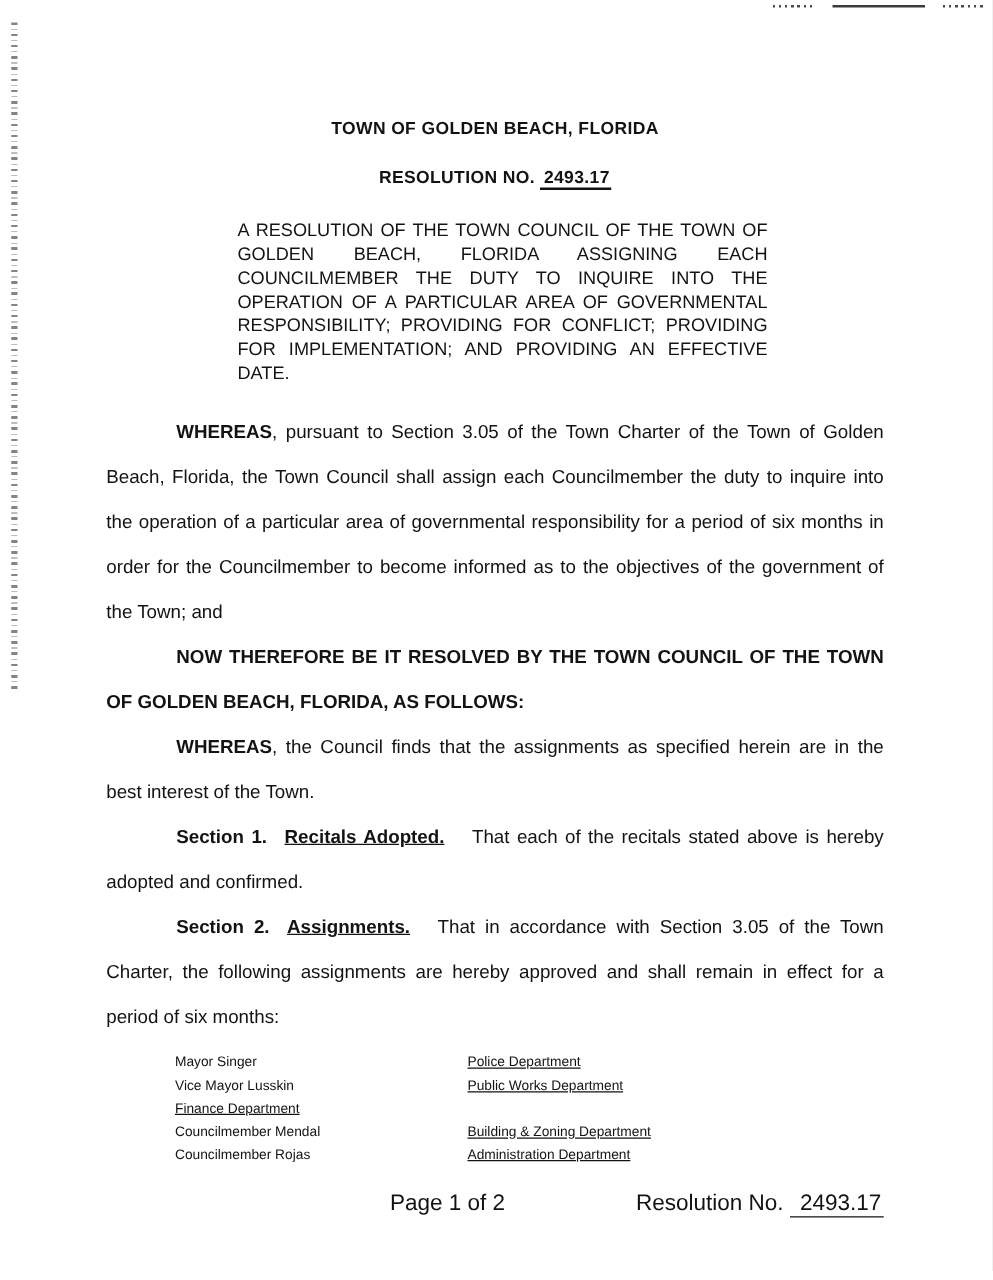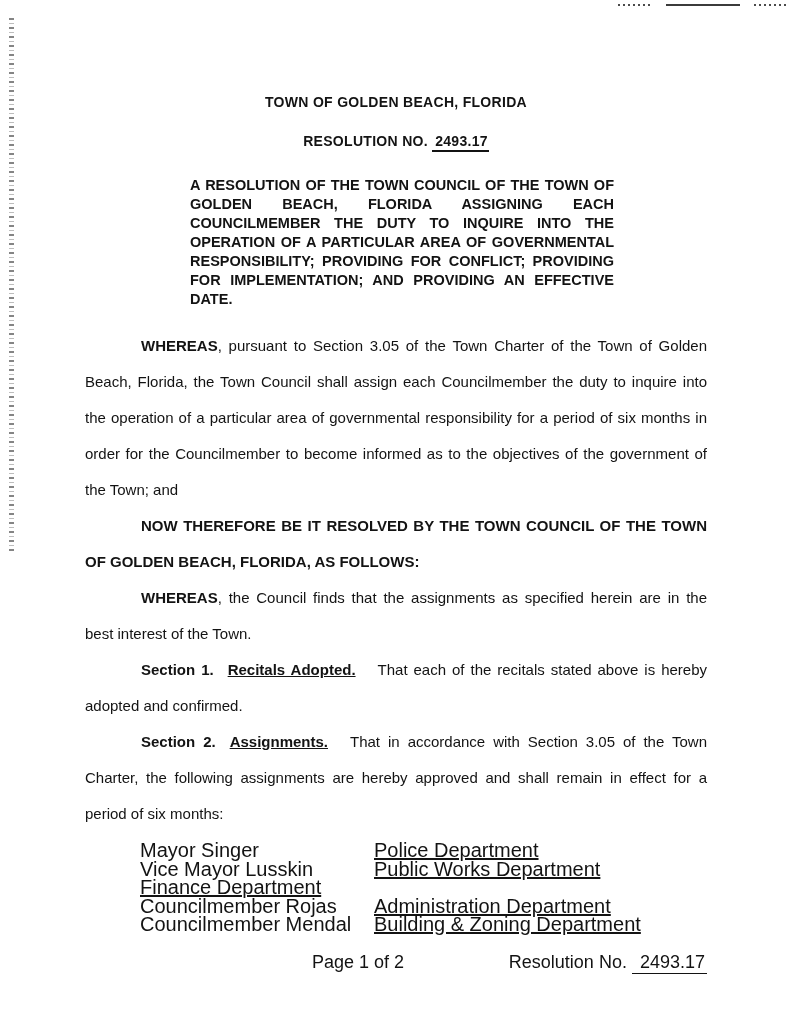--- a/index.html
+++ b/index.html
@@ -76,21 +76,21 @@
     font-size: 14px;
     letter-spacing: 0.3px;
   }
   .res-number {
     border-bottom: 2px solid #131313;
     padding: 0 1px 1px 3px;
   }
   .caption {
     margin: 27px 0 0 105px;
     width: 424px;
-    font-weight: bold;
+    font-weight: normal;
     font-size: 14.5px;
     line-height: 19px;
     text-align: justify;
   }
   .caption::after { content: ""; display: inline-block; width: 100%; }
   p.body {
     margin: 0;
     font-size: 15px;
     line-height: 36px;
     text-align: justify;
@@ -104,21 +104,21 @@
     font-weight: bold;
     margin-right: 14px;
   }
   .sec-heading {
     font-weight: bold;
     text-decoration: underline;
     margin-right: 22px;
   }
   .assignments {
     margin: 9px 0 0 55px;
-    font-size: 20px;
+    font-size: 11px;
     line-height: 18.5px;
   }
   .assign-row { display: flex; }
   .assign-member {
     width: 234px;
     flex: 0 0 auto;
   }
   .assign-dept {
     text-decoration: underline;
   }
@@ -185,26 +185,26 @@
         <span class="assign-dept">Police Department</span>
       </div>
       <div class="assign-row">
         <span class="assign-member">Vice Mayor Lusskin</span>
         <span class="assign-dept">Public Works Department</span>
       </div>
       <div class="assign-row">
         <span class="assign-dept">Finance Department</span>
       </div>
       <div class="assign-row">
+        <span class="assign-member">Councilmember Mendal</span>
+        <span class="assign-dept">Building &amp; Zoning Department</span>
+      </div>
+      <div class="assign-row">
         <span class="assign-member">Councilmember Rojas</span>
         <span class="assign-dept">Administration Department</span>
-      </div>
-      <div class="assign-row">
-        <span class="assign-member">Councilmember Mendal</span>
-        <span class="assign-dept">Building &amp; Zoning Department</span>
       </div>
     </div>
 
   </div>
 
   <div class="footer">
     <span class="footer-page">Page 1 of 2</span>
     <span class="footer-res">
       <span>Resolution No.</span>
       <span class="footer-res-number">2493.17</span>

